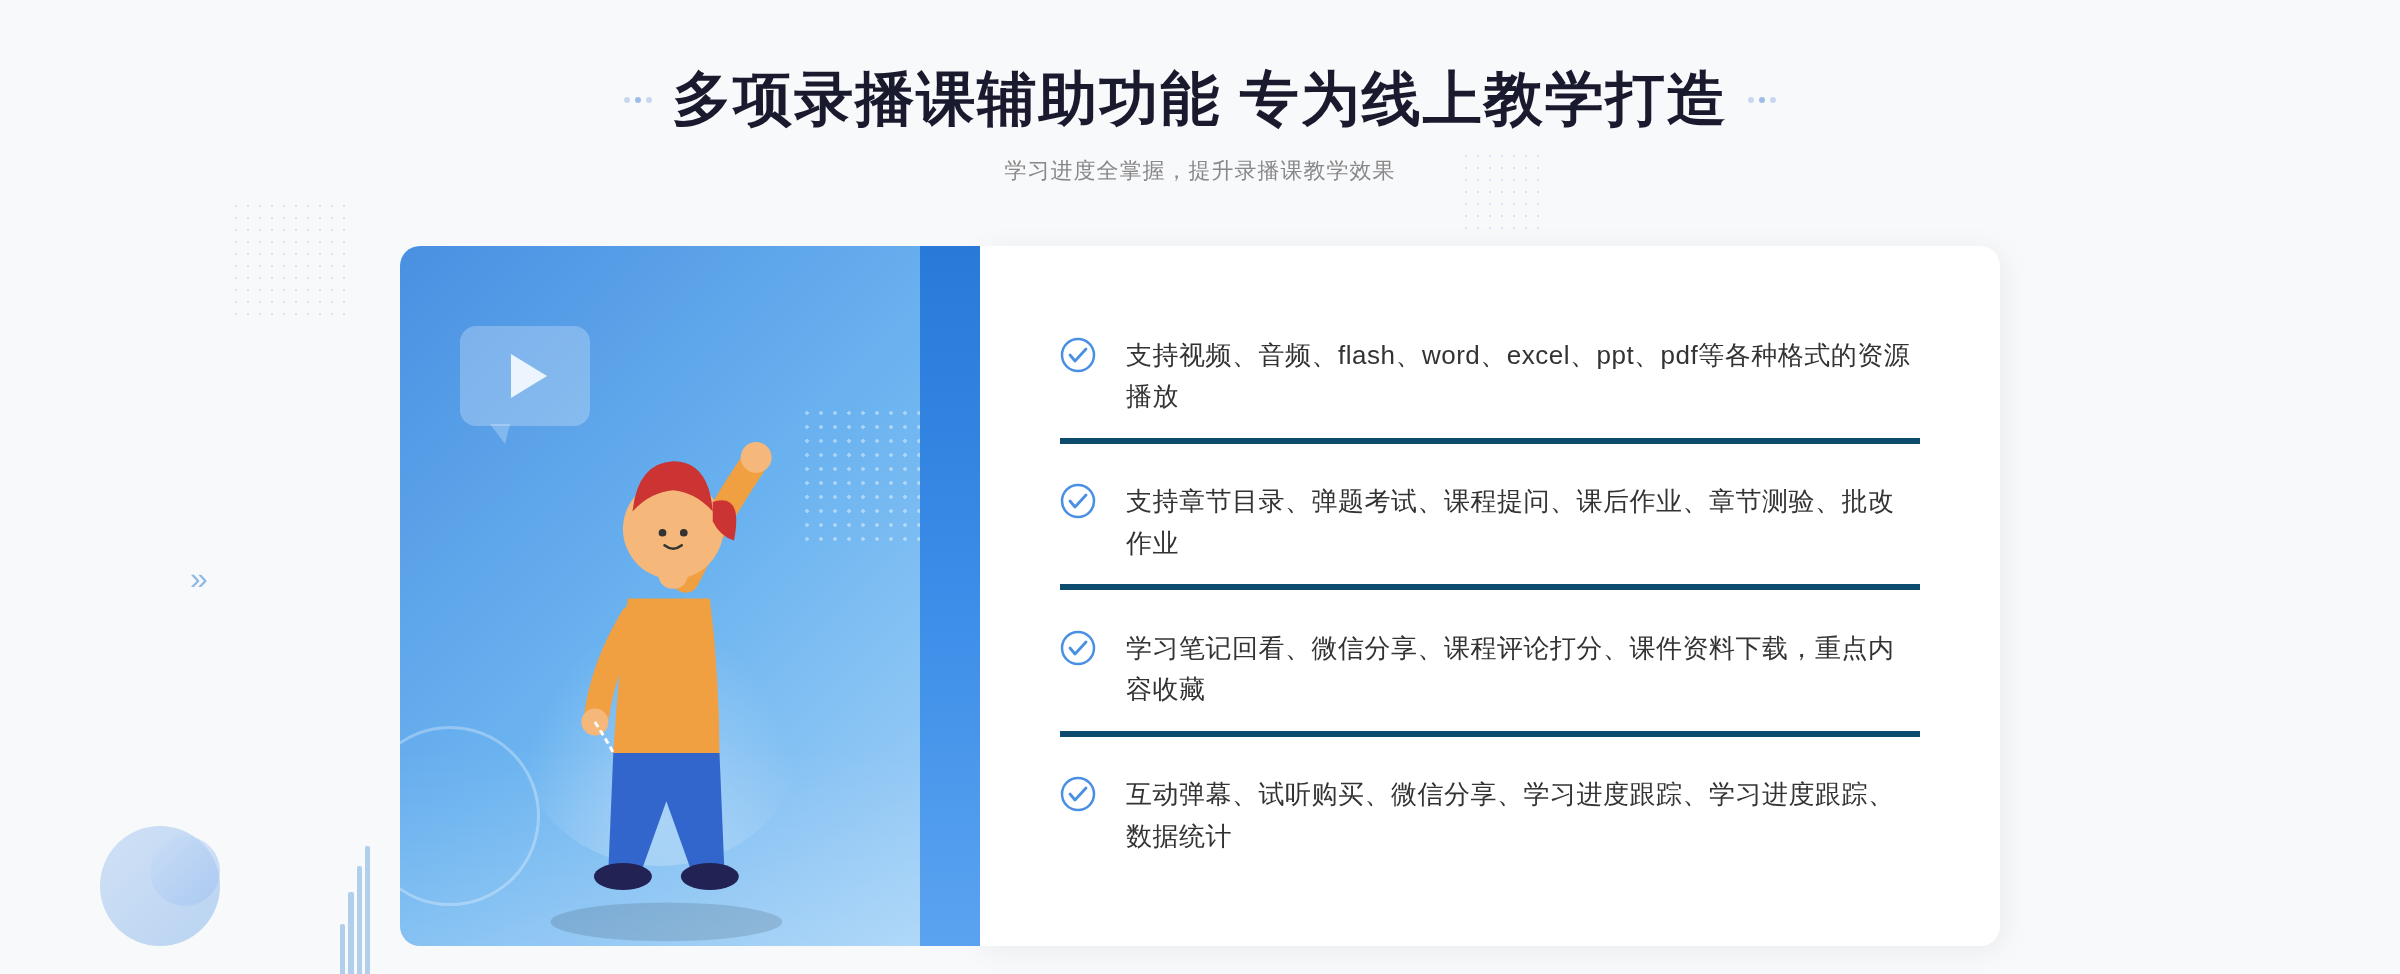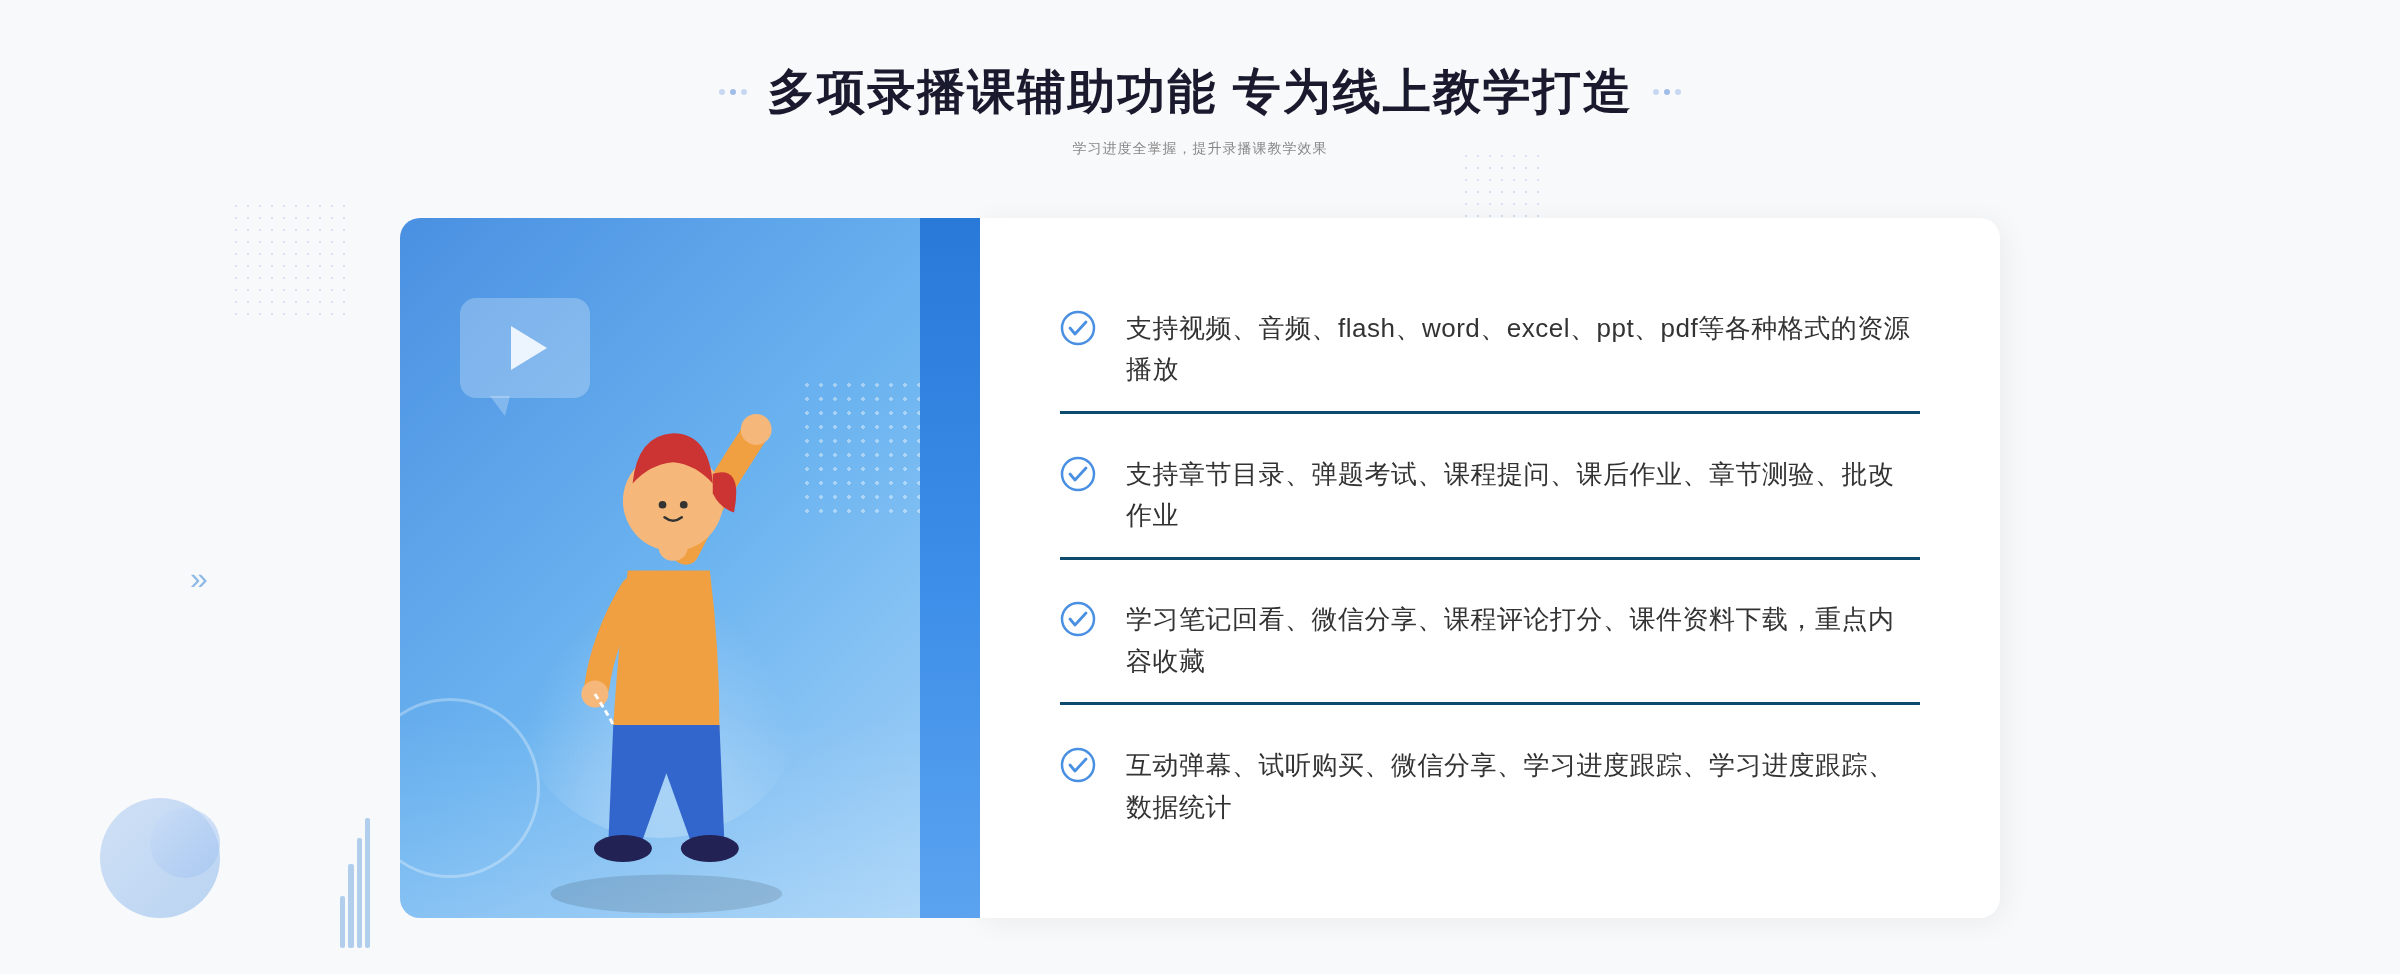--- a/index.html
+++ b/index.html
@@ -86,29 +86,29 @@
       height: 6px;
       background: #c8d8f0;
       border-radius: 50%;
     }
 
     .title-decoration span:nth-child(2) {
       background: #a0bce8;
     }
 
     .main-title {
-      font-size: 48px;
+      font-size: 59px;
       font-weight: 700;
       color: #1a1a2e;
       letter-spacing: 2px;
       text-align: right;
     }
 
     .subtitle {
-      font-size: 14px;
+      font-size: 22px;
       color: #888;
       letter-spacing: 1px;
     }
 
     
     .content-area {
       display: flex;
       align-items: stretch;
       width: 1600px;
       min-height: 700px;
@@ -239,21 +239,21 @@
       flex-direction: column;
       justify-content: space-around;
       box-shadow: 4px 4px 30px rgba(0,0,0,0.06);
     }
 
     .feature-item {
       display: flex;
       align-items: flex-start;
       gap: 30px;
       padding: 20px 0;
-      border-bottom: 3px solid #0c4a6e;
+      border-bottom: 6px solid #0c4a6e;
     }
 
     .feature-item:last-child {
       border-bottom: none;
     }
 
     .check-icon {
       width: 36px;
       height: 36px;
       flex-shrink: 0;

